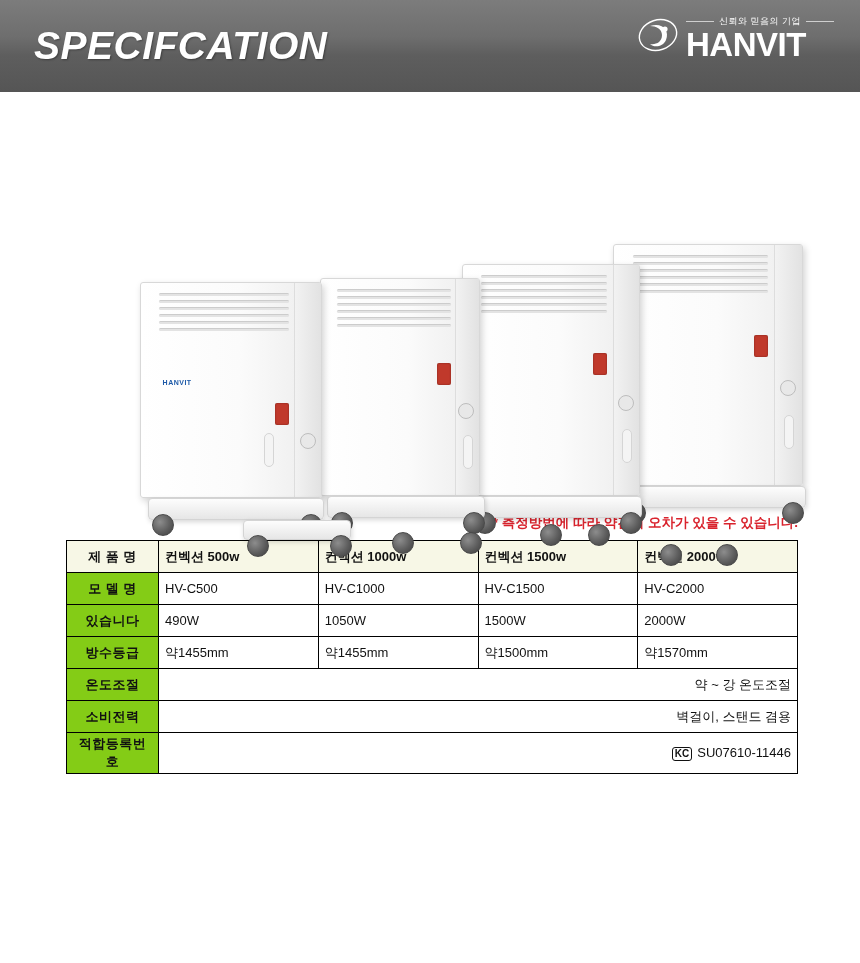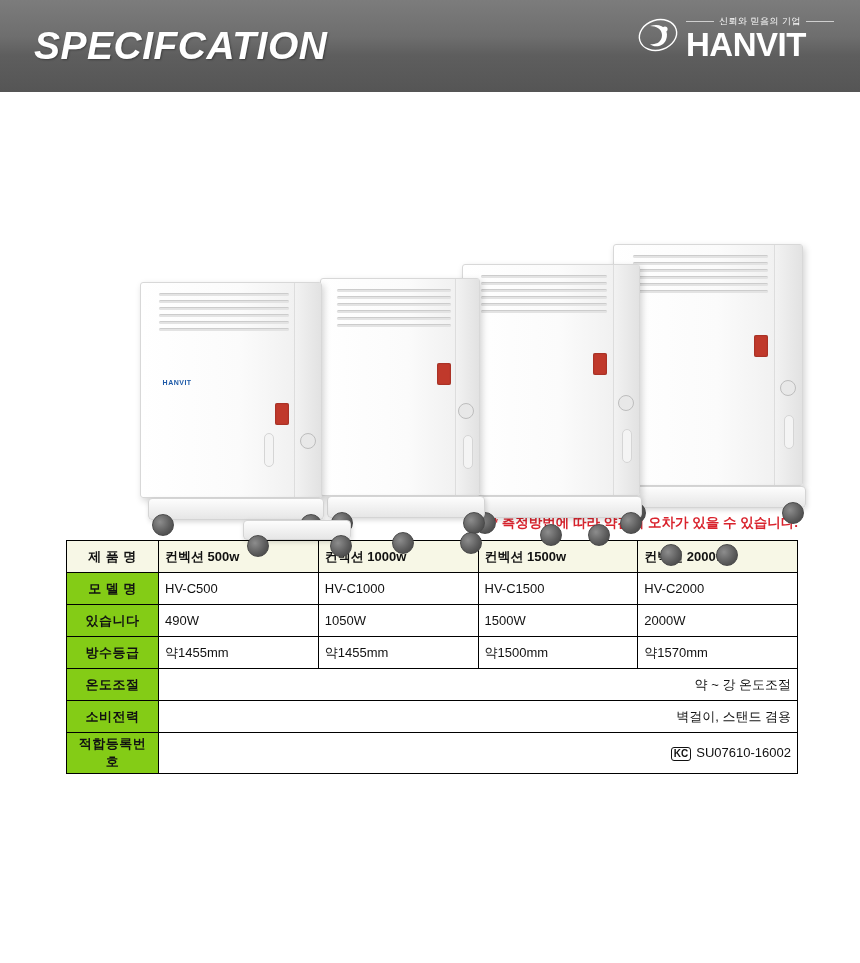--- a/index.html
+++ b/index.html
@@ -362,20 +362,20 @@
           <td class="rowhead">온도조절</td>
           <td class="center" colspan="4">약 ~ 강 온도조절</td>
         </tr>
         <tr>
           <td class="rowhead">소비전력</td>
           <td class="center" colspan="4">벽걸이, 스탠드 겸용</td>
         </tr>
         <tr>
           <td class="rowhead">적합등록번호</td>
           <td class="center" colspan="4">
-            <span class="kc-badge">KC</span><span>SU07610-16002</span>
+            <span class="kc-badge">KC</span><span>SU07610-11446</span>
           </td>
         </tr>
       </tbody>
     </table>
   </div>
 
 </div>
 
 </body></html>

